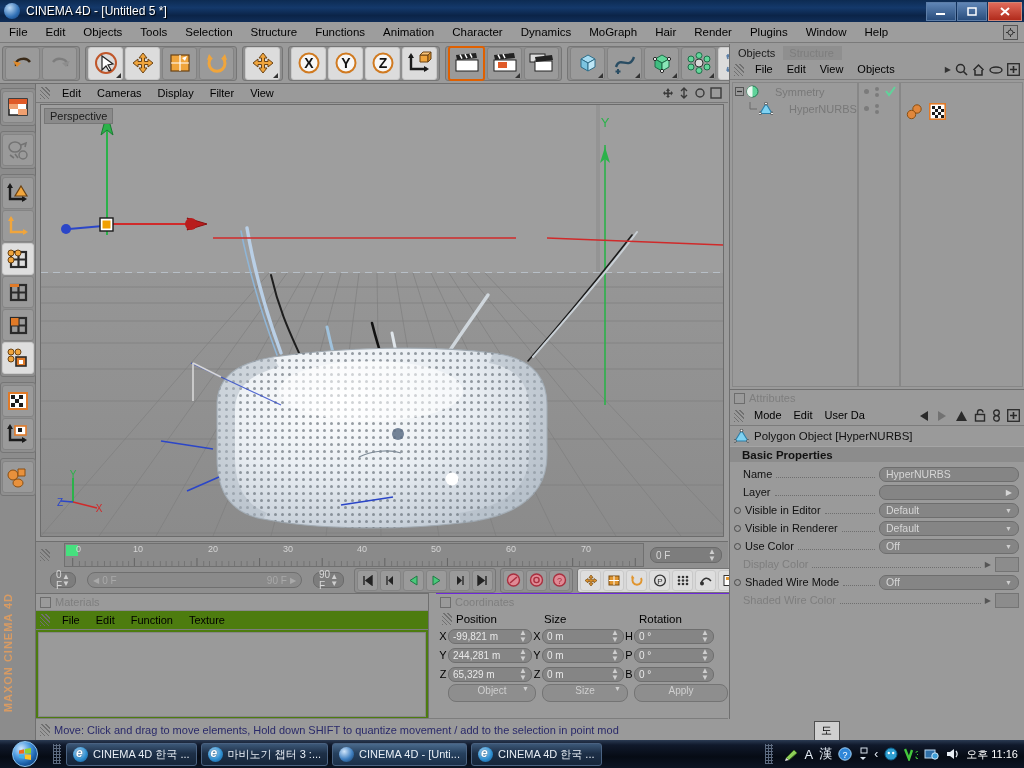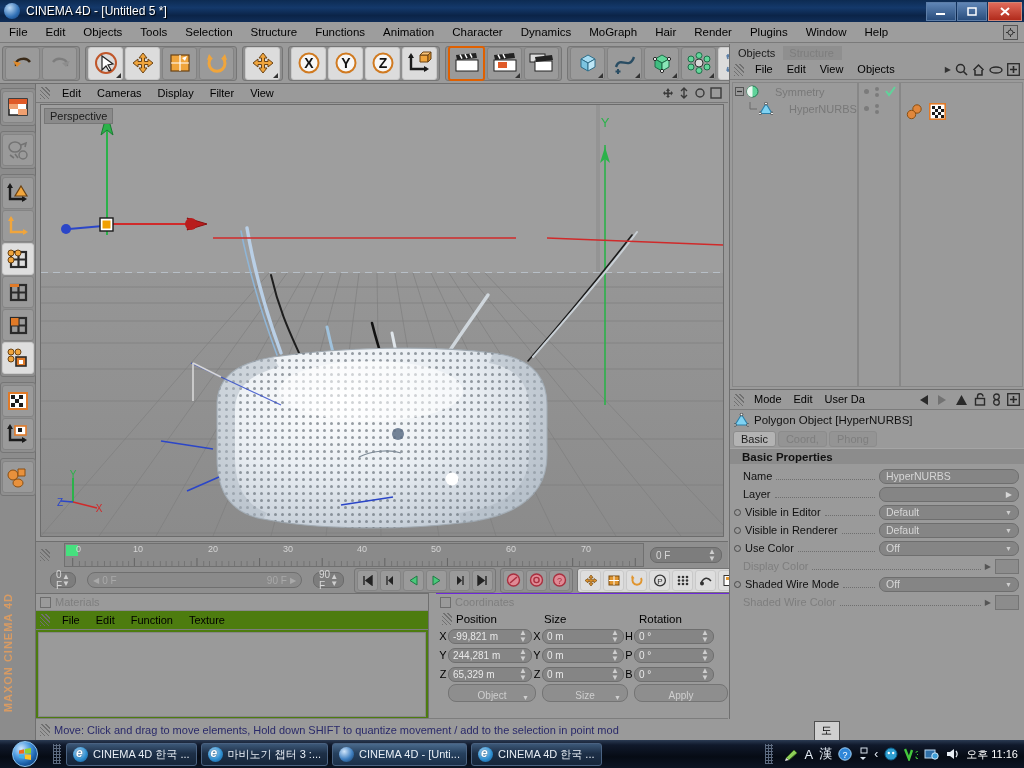--- a/index.html
+++ b/index.html
@@ -118,21 +118,21 @@
   .coord-hdr .h{font-size:11.5px;color:#000;font-weight:normal;}
   .crow{display:flex;align-items:center;height:18px;margin-bottom:1px;}
   .clab{width:10px;font-size:11px;color:#000;text-align:center;}
   .cfield{height:15px;background:#858585;border:1px solid #6e6e6e;border-radius:7px;
     display:flex;align-items:center;justify-content:space-between;padding:0 4px;box-sizing:border-box;
     color:#e8e8e8;font-size:10px;}
   .cfield.f1{width:84px;}
   .cfield.f2{width:82px;}
   .cfield.f3{width:80px;}
   .cbtn{height:16px;background:#8e8e8e;border:1px solid #747474;border-radius:8px;
-    display:flex;align-items:flex-end;justify-content:center;color:#cfcfcf;font-size:10px;position:relative;}
+    display:flex;align-items:flex-start;justify-content:center;color:#cfcfcf;font-size:10px;position:relative;}
 
   
   .statusbar{position:absolute;left:36px;top:718px;width:692px;height:22px;background:#9a9a9a;
     border-top:1px solid #7d7d7d;display:flex;align-items:center;}
   .statusbar .txt{font-size:11px;color:#2a2a6a;white-space:nowrap;overflow:hidden;}
 
   
   .objpanel{position:absolute;left:729px;top:44px;width:295px;height:345px;background:#9a9a9a;
     border-left:1px solid #6f6f6f;}
   .tabrow{height:16px;display:flex;align-items:flex-end;padding-left:2px;}
@@ -1120,20 +1120,24 @@
           </svg>
         <svg width="17" height="17">
             <rect x="0.8" y="0.8" width="15.4" height="15.4" fill="#fff" stroke="#e07a28" stroke-width="1.6"></rect>
             <path d="M3 3 h3 v3 h-3z M9 3 h3 v3 h-3z M6 6 h3 v3 h-3z M12 6 h3 v3 h-3z M3 9 h3 v3 h-3z M9 9 h3 v3 h-3z M6 12 h3 v3 h-3z M12 12 h3 v3 h-3z" fill="#1a1a1a"></path>
           </svg>
       </div>
     </div>
   </div>
 
   <div class="attrpanel">
+    <div class="pnl-title">
+      <div class="pnl-box"></div>
+      <span>Attributes</span>
+    </div>
     <div class="attr-menu">
       <div class="grip"></div>
       <div class="mi">Mode</div>
       <div class="mi">Edit</div>
       <div class="mi">User Da</div>
       <div style="margin-left:auto;display:flex;align-items:center;gap:6px;padding-right:5px;">
         <svg width="13" height="12">
             <path d="M11 1 L3 6 L11 11 Z" fill="#2a2a2a"></path>
           </svg>
         <svg width="13" height="12" opacity="0.35">
@@ -1160,25 +1164,20 @@
     <div class="attr-obj">
       <svg width="15" height="14" style="margin-right:5px;">
           <path d="M7.5 1.5 L14 12 H1 Z" fill="#7fd2f2" stroke="#2d7fa8" stroke-width="1.1"></path>
           <circle cx="7.5" cy="1.5" r="1.3" fill="#fff" stroke="#333" stroke-width="0.8"></circle>
           <circle cx="1" cy="12" r="1.3" fill="#fff" stroke="#333" stroke-width="0.8"></circle>
           <circle cx="14" cy="12" r="1.3" fill="#fff" stroke="#333" stroke-width="0.8"></circle>
         </svg>
       <span>Polygon Object [HyperNURBS]</span>
     </div>
 
-    <div class="attr-tabs">
-      <div class="atab">Basic</div>
-      <div class="atab inactive">Coord,</div>
-      <div class="atab inactive">Phong</div>
-    </div>
 
     <div class="sect-hdr">Basic Properties</div>
 
     <div style="padding-top:3px;">
       <div class="arow">
         <span class="alabel" style="margin-left:9px;">Name</span>
         <span class="dots"></span>
         <div class="afield">
             <span>HyperNURBS</span>
           </div>

